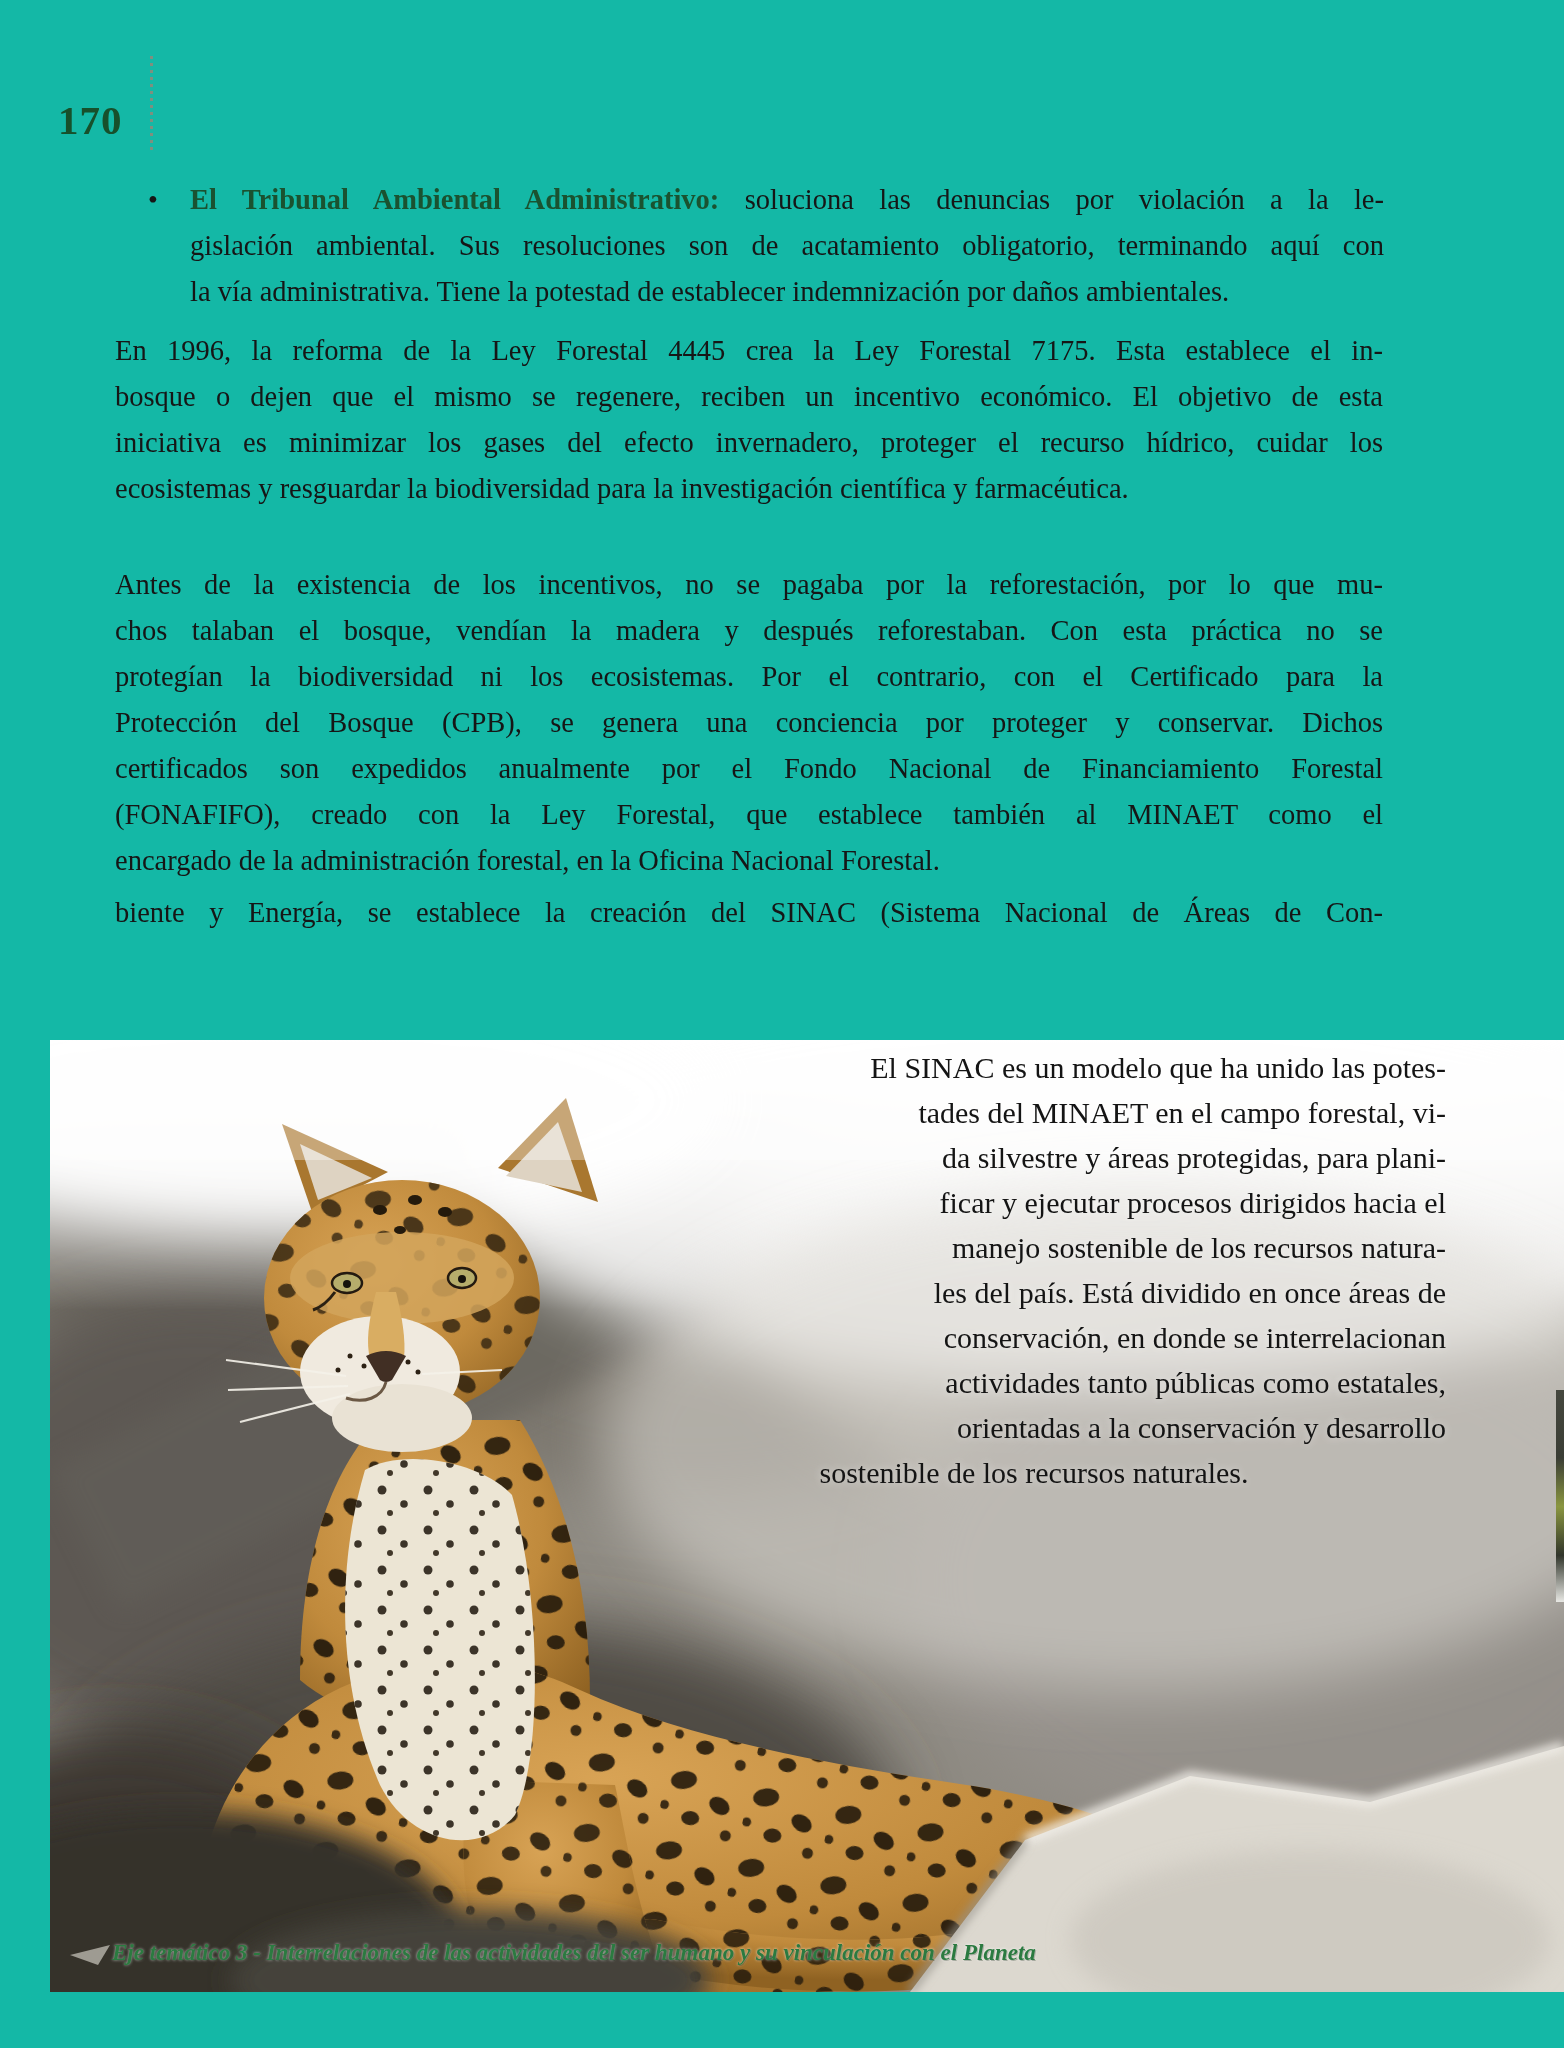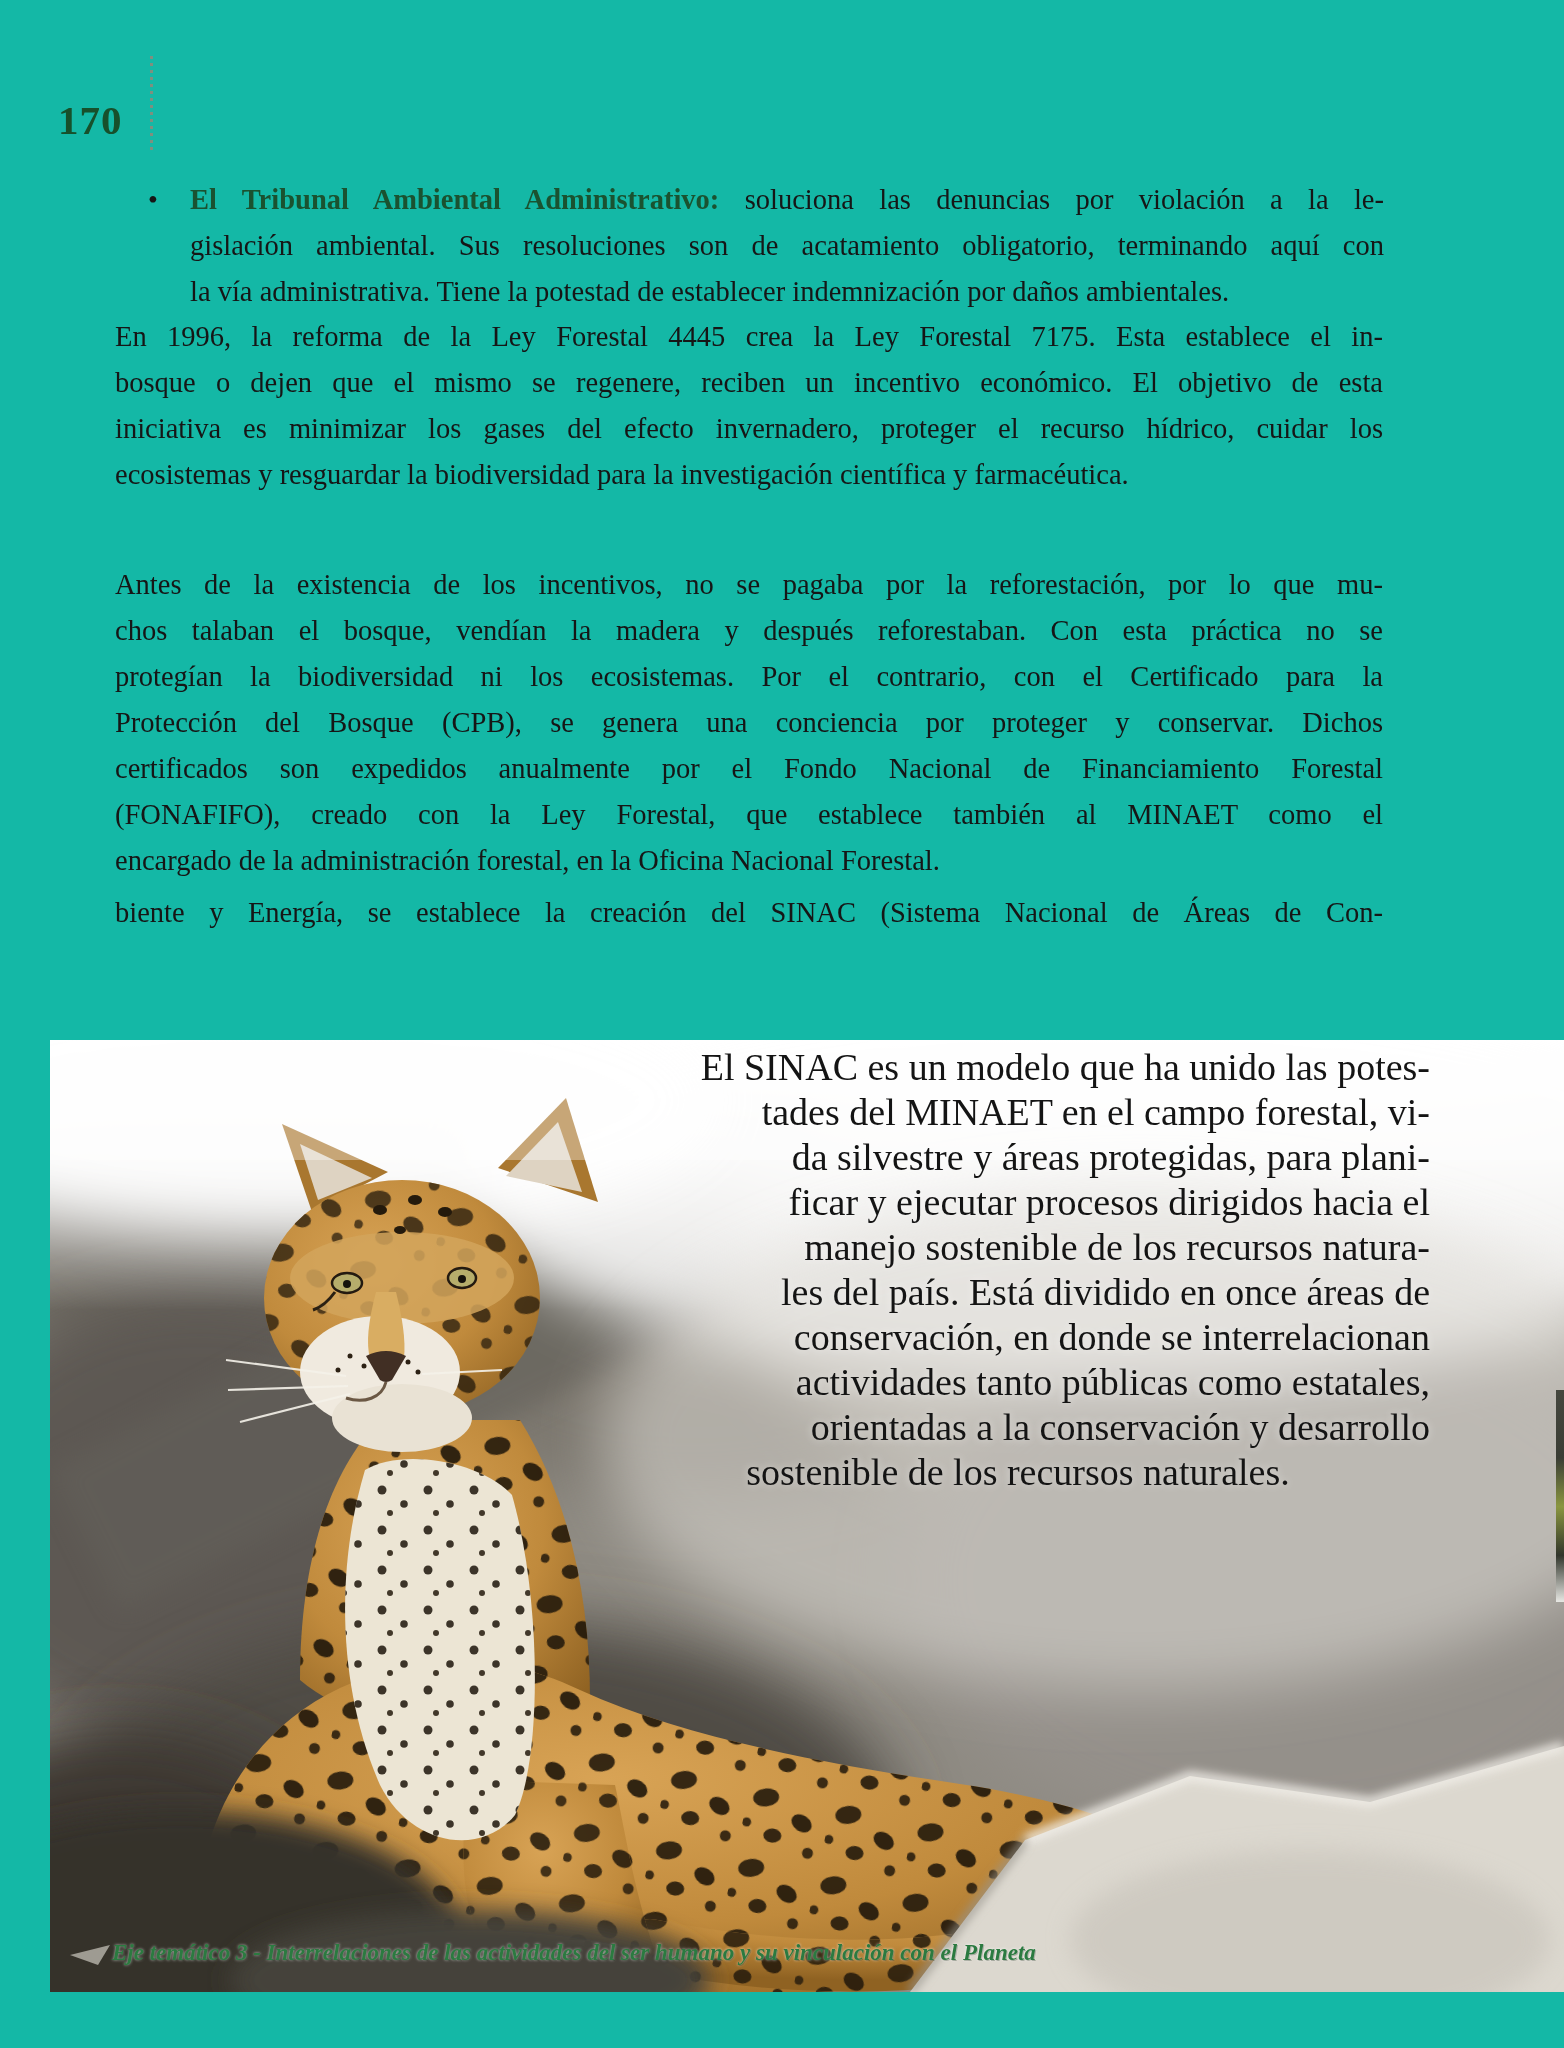--- a/index.html
+++ b/index.html
@@ -12,30 +12,30 @@
         background-image:repeating-linear-gradient(to bottom,#7e907f 0 3px,transparent 3px 7px);}
 
   
   .para{position:absolute;font-size:28.5px;line-height:46px;color:#161616;}
   .para .line{text-align:justify;text-align-last:justify;white-space:normal;}
   .para .line.last{text-align-last:left;}
   .bullet-para{left:148px;top:177px;width:1236px;display:flex;}
   .bullet-dot{width:42px;flex:0 0 42px;font-size:28px;line-height:46px;}
   .bullet-text{width:1194px;}
   .lead{font-weight:bold;color:#1a5230;}
-  .p2{left:115px;top:314px;width:1268px;}
+  .p2{left:115px;top:328px;width:1268px;}
   .p3{left:115px;top:562px;width:1268px;}
   .p4{left:115px;top:890px;width:1268px;}
 
   
   .photo{position:absolute;left:50px;top:1040px;width:1514px;height:952px;overflow:hidden;background:#8e8a82;}
   .photo svg{position:absolute;left:0;top:0;width:100%;height:100%;display:block;}
 
   
-  .overlay{position:absolute;left:556px;top:5px;width:824px;font-size:38px;line-height:45px;color:#141414;
+  .overlay{position:absolute;left:572px;top:5px;width:824px;font-size:30px;line-height:45px;color:#141414;
            text-shadow:0 0 8px rgba(255,255,255,.55);}
   .overlay .line{text-align:right;text-align-last:right;}
   .overlay .line.last{text-align:center;text-align-last:center;}
 
   
   .caption{position:absolute;left:62px;top:900px;width:1100px;font-size:23px;font-style:italic;font-weight:bold;
            color:#2b7a40;text-shadow:0 0 3px rgba(255,255,255,.75),1px 1px 0 rgba(20,40,20,.35);}
 
   
   .edge-tab{position:absolute;left:1506px;top:350px;width:8px;height:212px;

